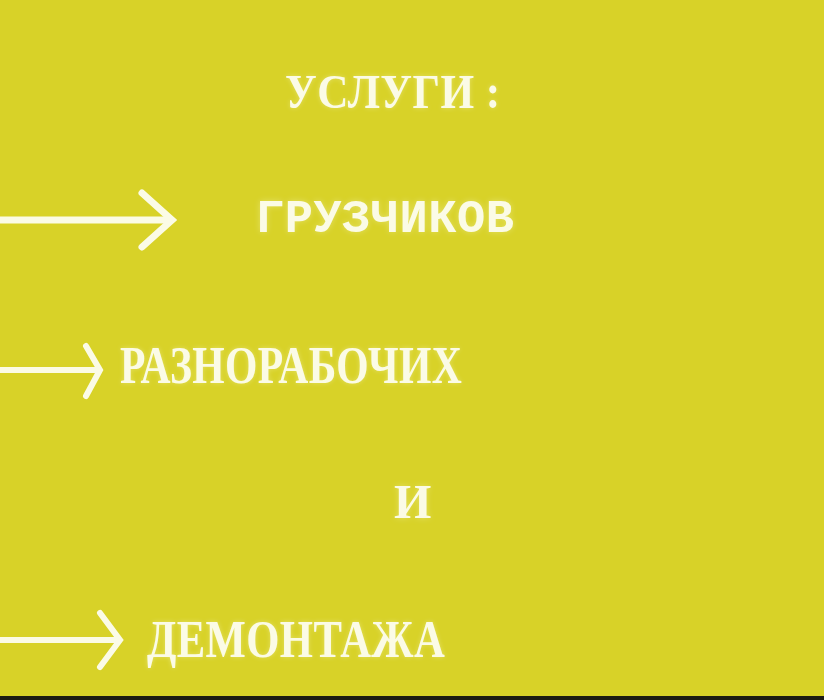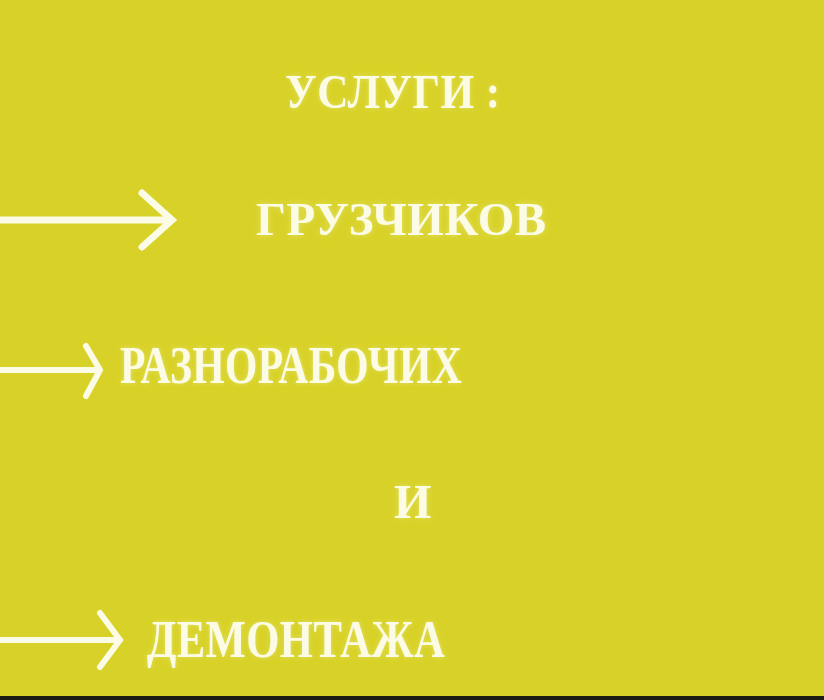--- a/index.html
+++ b/index.html
@@ -29,21 +29,21 @@
 <body>
 
 <div>
 
   <div class="txt condensed" style="left:285px; top:68px; font-size:48px; transform:scaleX(0.9);">УСЛУГИ :</div>
 
   <svg class="arrow" style="left:0; top:185px;" width="180" height="70" viewBox="0 0 180 70">
     <line x1="0" y1="35" x2="170" y2="35" stroke="#fbfbe6" stroke-width="7"></line>
     <polyline points="142,8 172,35 142,62" fill="none" stroke="#fbfbe6" stroke-width="7" stroke-linecap="round" stroke-linejoin="miter"></polyline>
   </svg>
-  <div class="txt" style="left:256px; top:196px; font-size:47px;">ГРУЗЧИКОВ</div>
+  <div class="txt" style="left:256px; top:196px; font-size:47px;font-family:Liberation Mono, monospace;">ГРУЗЧИКОВ</div>
 
   <svg class="arrow" style="left:0; top:340px;" width="110" height="60" viewBox="0 0 110 60">
     <line x1="0" y1="30" x2="98" y2="30" stroke="#fbfbe6" stroke-width="6"></line>
     <polyline points="86,6 100,30 86,56" fill="none" stroke="#fbfbe6" stroke-width="6" stroke-linecap="round"></polyline>
   </svg>
   <div class="txt condensed" style="left:120px; top:340px; font-size:52px; transform:scaleX(0.8);">РАЗНОРАБОЧИХ</div>
 
   <div class="txt" style="left:394px; top:478px; font-size:48px;">И</div>
 
   <svg class="arrow" style="left:0; top:605px;" width="130" height="70" viewBox="0 0 130 70">

